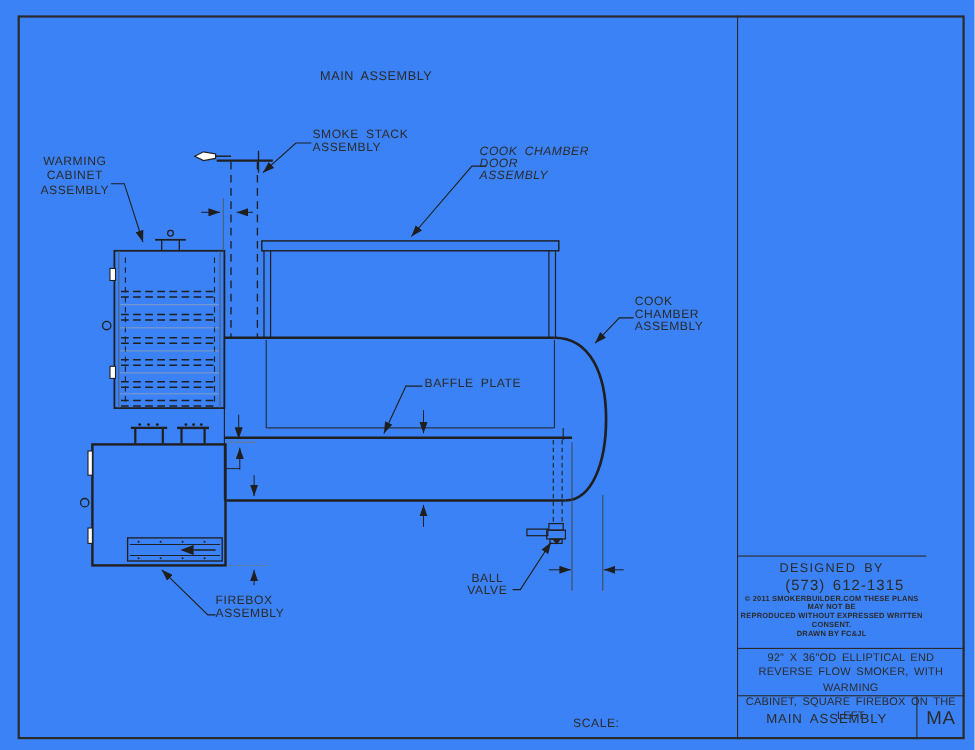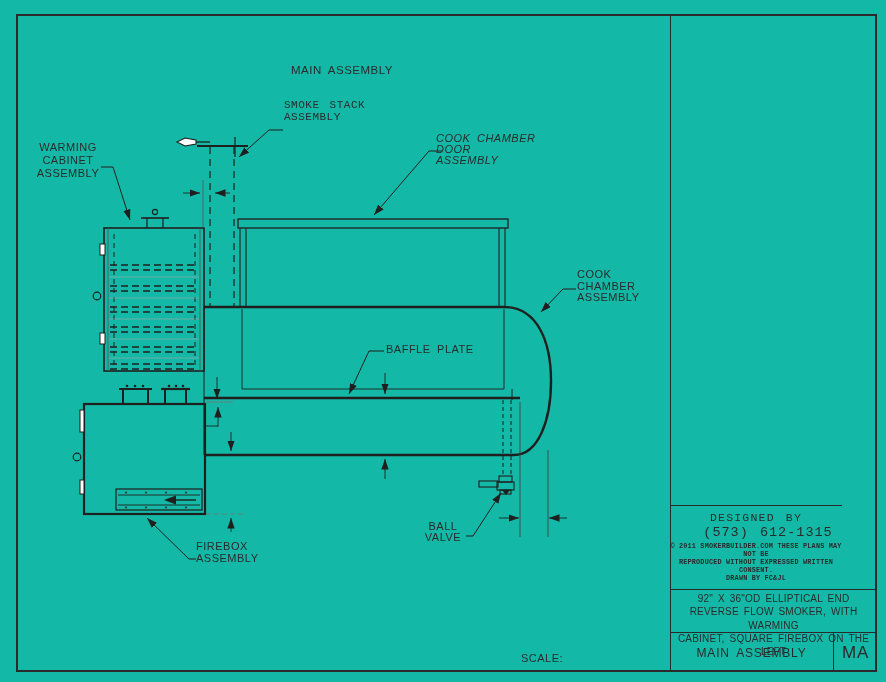--- a/index.html
+++ b/index.html
@@ -1,41 +1,41 @@
 <!DOCTYPE html>
 <html><head>
 <meta charset="utf-8">
 <style>
   html,body{margin:0;padding:0;background:#e8e8e8;}
   .page{
-    position:relative;width:886px;height:682px;background:#14b8a6;
+    position:relative;width:886px;height:682px;background:#3b82f6;
     font-family:"Liberation Sans", sans-serif;color:#2b2b2b;overflow:hidden;
   }
   .frame{
     position:absolute;left:16px;top:14px;width:861px;height:658px;
     border:2px solid #2a2a2a;box-sizing:border-box;
   }
   .linework{position:absolute;left:0;top:0;}
   .lbl{
     position:absolute;font-size:11px;letter-spacing:0.5px;word-spacing:3px;
     line-height:11.5px;white-space:pre-line;color:#2b2b2b;
   }
   .lbl.center{text-align:center;}
   .main-title{left:272px;top:65px;width:140px;font-size:11.5px;}
   .lbl-warming{left:26px;top:141px;width:84px;line-height:12.8px;}
-  .lbl-stack{left:284px;top:100px;font-family:Liberation Mono, monospace;}
+  .lbl-stack{left:284px;top:117px;}
   .lbl-door{left:436px;top:133px;line-height:11px;font-style:italic;}
   .lbl-chamber{left:577px;top:269px;}
   .lbl-baffle{left:386px;top:344px;}
   .lbl-valve{left:420px;top:521px;width:46px;line-height:11px;}
   .lbl-firebox{left:196px;top:541px;}
   .lbl-scale{left:521px;top:653px;}
   
   .tb-divider{position:absolute;left:670px;top:14px;height:658px;width:0;border-left:1.6px solid #2a2a2a;}
-  .tb-main{position:absolute;left:670px;top:505px;width:172px;height:84px;border-top:1.6px solid #2a2a2a;box-sizing:border-box;text-align:center;font-family:Liberation Mono, monospace;}
+  .tb-main{position:absolute;left:670px;top:505px;width:172px;height:84px;border-top:1.6px solid #2a2a2a;box-sizing:border-box;text-align:center;}
   .tb-designed{font-size:11.5px;letter-spacing:1.2px;word-spacing:3px;margin-top:5px;}
   .tb-company{font-size:17.5px;letter-spacing:0.5px;margin-top:1px;}
   .tb-phone{font-size:13.5px;letter-spacing:1px;word-spacing:2px;margin-top:1px;padding-left:24px;}
   .tb-copy{font-size:6.8px;font-weight:bold;line-height:8px;letter-spacing:0.2px;margin-top:2px;white-space:pre-line;}
   .tb-desc{position:absolute;left:670px;top:589px;width:207px;height:43px;border-top:1.6px solid #2a2a2a;box-sizing:border-box;
     text-align:center;font-size:10px;line-height:13.3px;letter-spacing:0.2px;word-spacing:2px;white-space:pre-line;padding-top:2px;}
   .tb-row{position:absolute;left:670px;top:632px;width:207px;height:40px;border-top:1.6px solid #2a2a2a;box-sizing:border-box;display:flex;}
   .tb-cell-title{flex:0 0 164px;border-right:1.6px solid #2a2a2a;box-sizing:border-box;display:flex;align-items:center;justify-content:center;
     font-size:12px;letter-spacing:0.8px;word-spacing:3px;}
   .tb-cell-code{flex:1;display:flex;align-items:center;justify-content:center;font-size:17px;letter-spacing:0.8px;}

